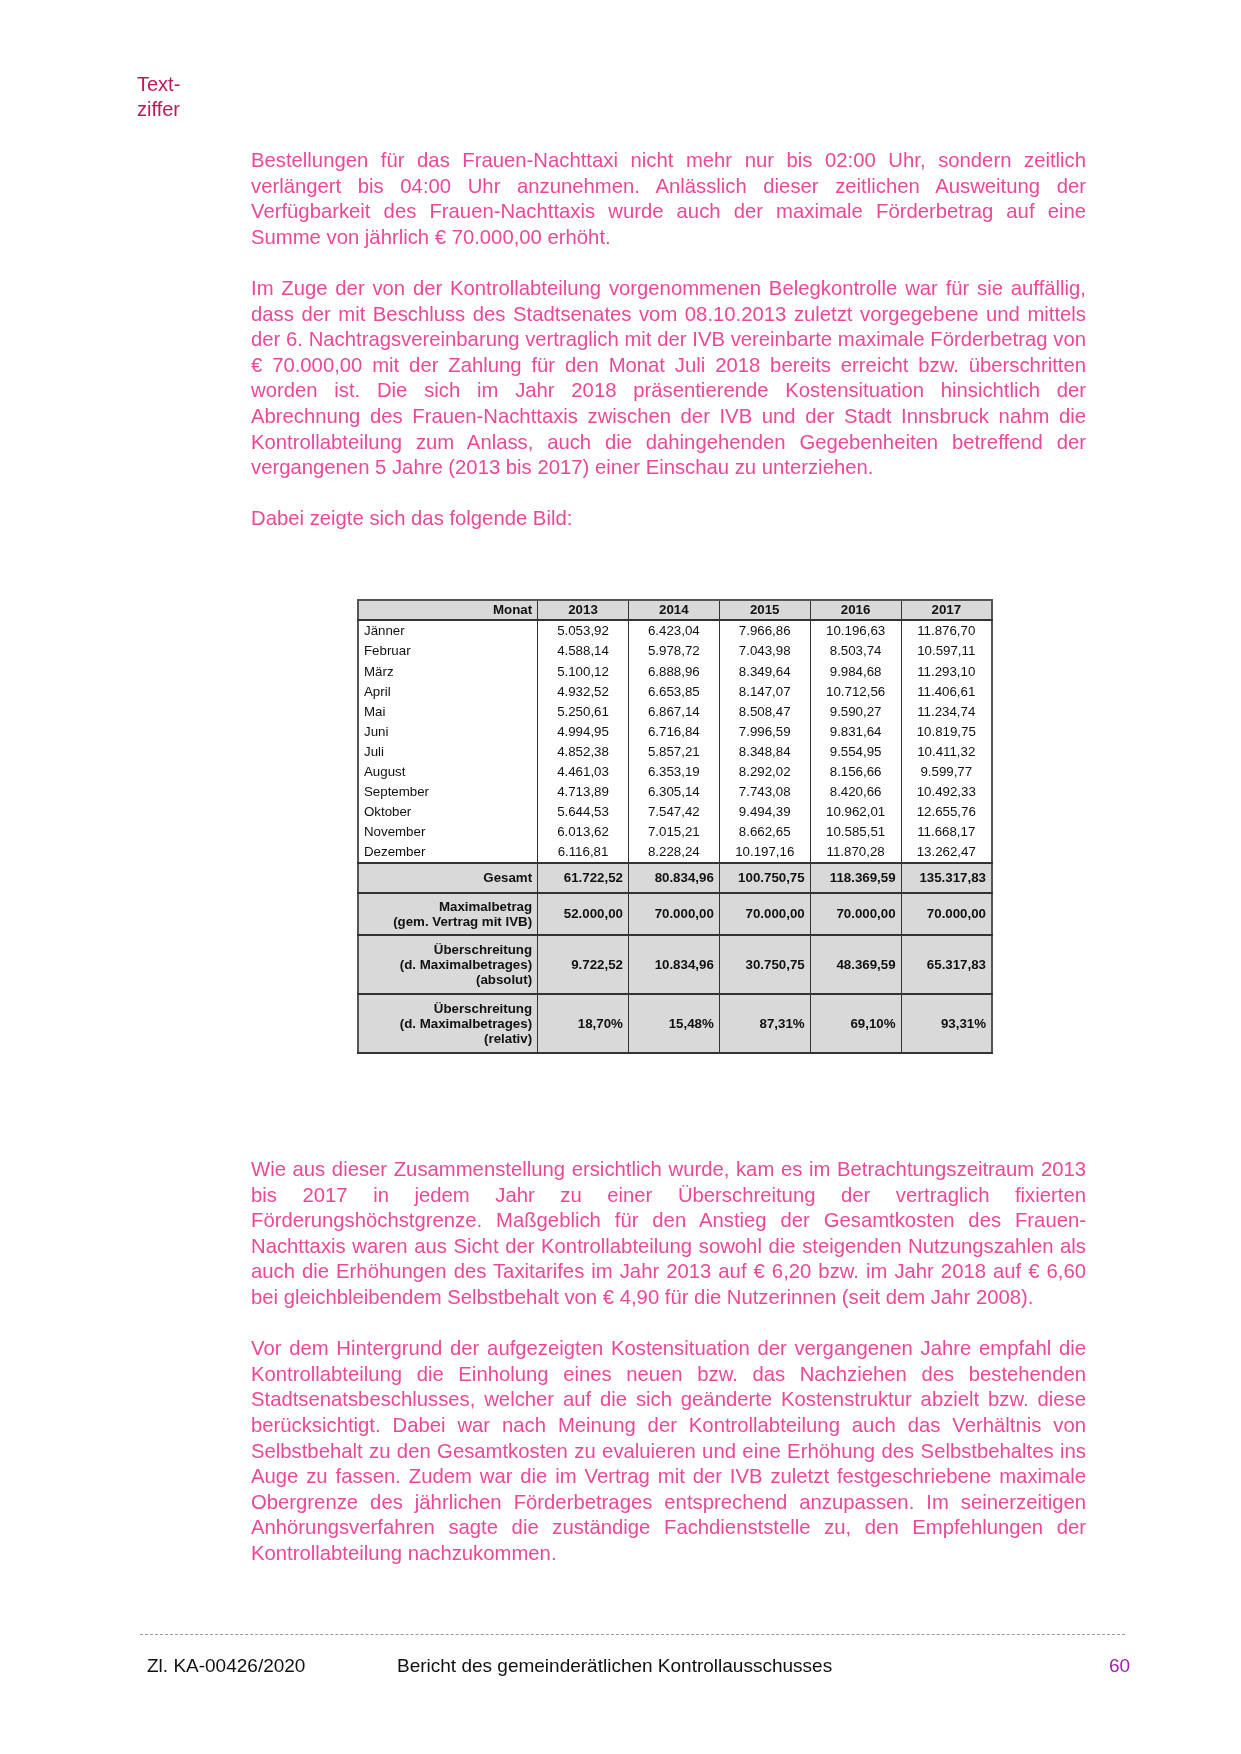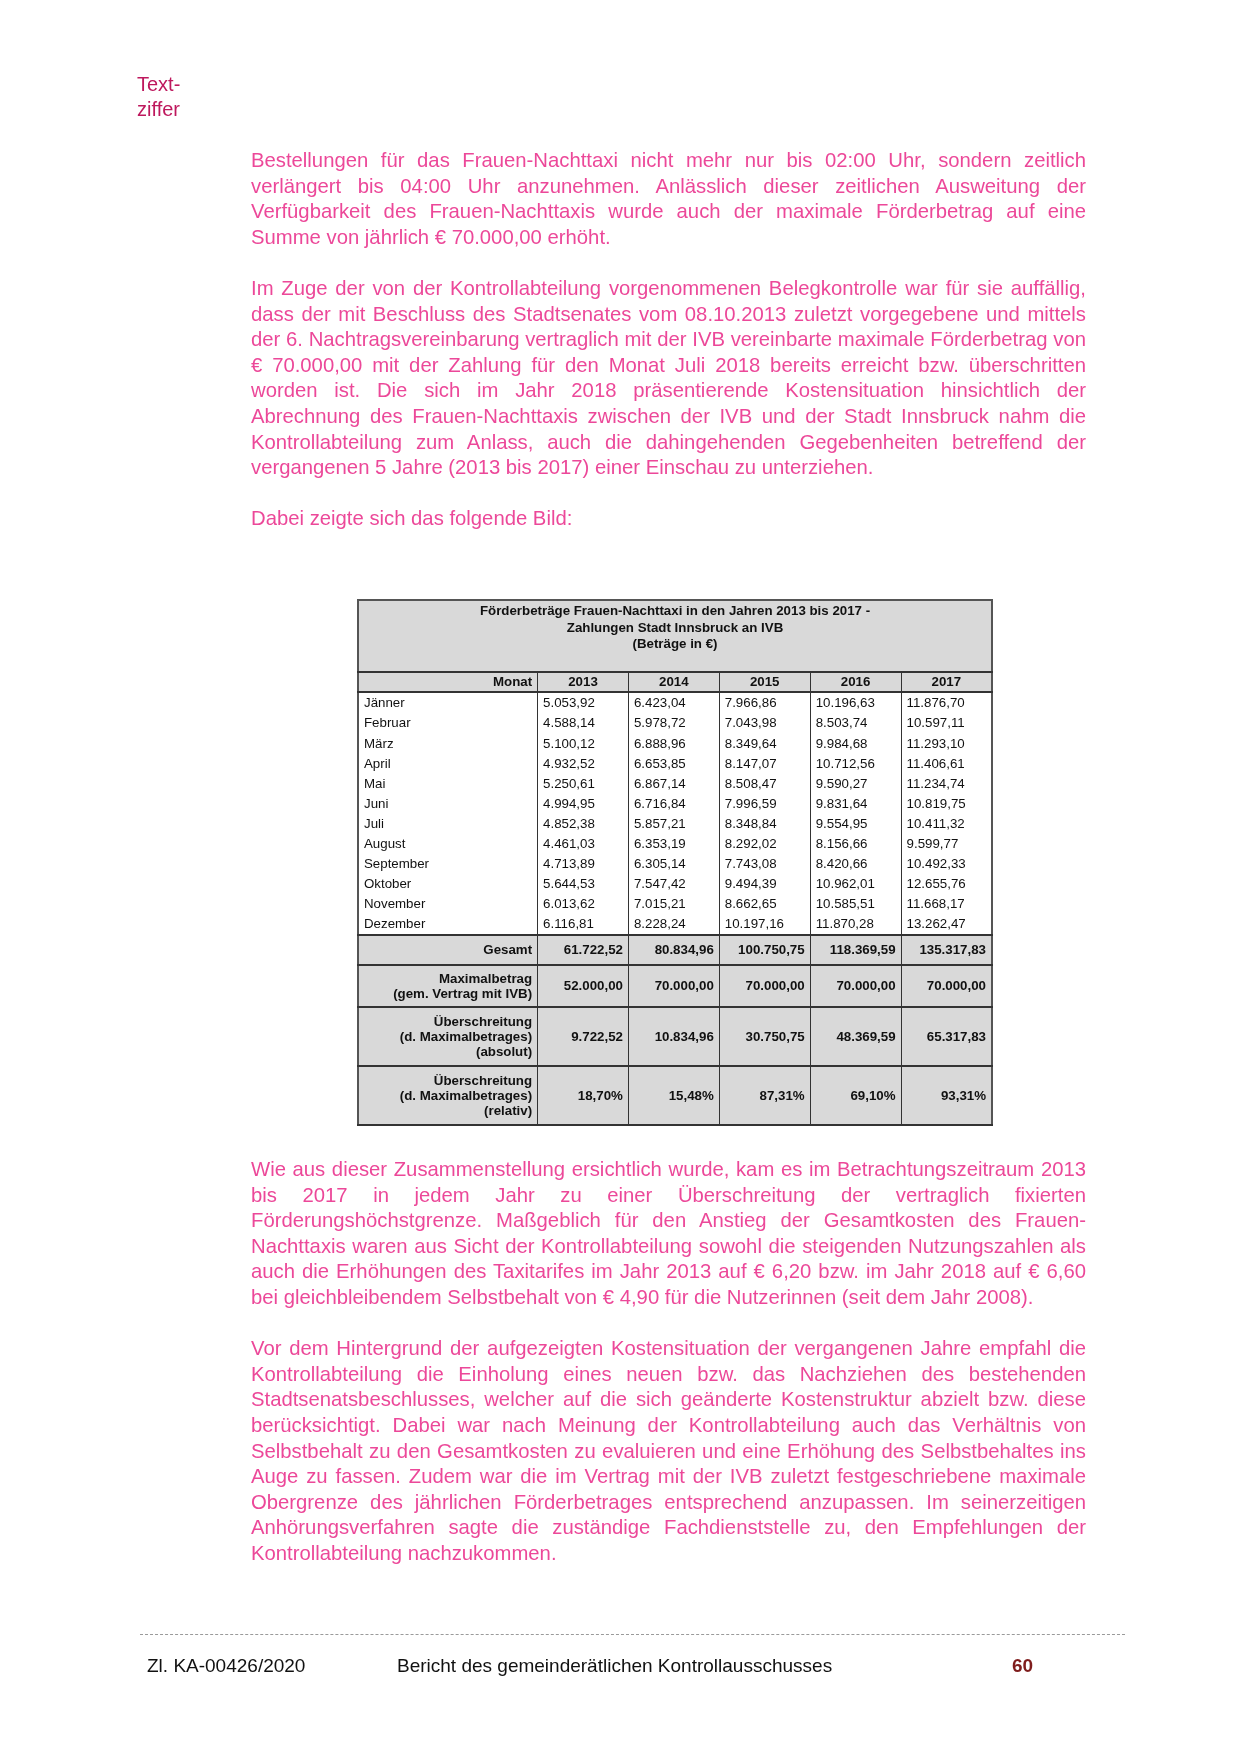--- a/index.html
+++ b/index.html
@@ -35,41 +35,41 @@
       height: 68px; padding-top: 2px !important; vertical-align: top;
       border-bottom: 2px solid #333;
     }
     .title-cell div { line-height: 16.5px; }
     thead tr.head-row th {
       background: #d9d9d9; font-weight: bold; height: 18px;
       border-bottom: 2px solid #333; 
     }
     thead tr.head-row th.first { text-align: right; }
     tbody.months td { height: 20.1px; padding-top: 0; padding-bottom: 0; }
-    tbody.months td.num { text-align: left; }
+    tbody.months td.num { text-align: center; }
     tbody.months tr.lastrow td { border-bottom: 2px solid #333; }
     tbody.summary td {
       background: #d9d9d9; font-weight: bold; border-bottom: 2px solid #333; text-align: right;
     }
     tbody.summary td.num { text-align: right; }
     tbody.summary tr.gesamt td { height: 28px; }
     tbody.summary tr.maxb td { height: 40px; }
     tbody.summary tr.ueabs td { height: 57px; }
     tbody.summary tr.uerel td { height: 57px; }
     col.c0 { width: 180px; } col.cy { width: 91px; }
     .footer-rule {
       position: absolute; left: 140px; top: 1634px; width: 985px; height: 0;
       border-top: 1.6px dashed #9a9a9a;
     }
     .footer {
       position: absolute; top: 1655px; font-size: 19px; color: #111;
     }
     .footer.ref { left: 147px; }
     .footer.title { left: 397px; }
-    .footer.page { left: 1012px; color: #7f1d1d; font-weight: bold; }
+    .footer.page { left: 1109px; color: #a21caf; }
   </style>
 </head>
 <body>
 
 <div class="margin-label">
   <div>Text-</div>
   <div>ziffer</div>
 </div>
 
 <div class="content">
@@ -82,27 +82,20 @@
   <table class="data">
     <colgroup>
         <col class="c0">
         <col class="cy">
         <col class="cy">
         <col class="cy">
         <col class="cy">
         <col class="cy">
       </colgroup>
     <thead>
-      <tr>
-        <td class="title-cell" colspan="6">
-          <div>Förderbeträge Frauen-Nachttaxi in den Jahren 2013 bis 2017 -</div>
-          <div>Zahlungen Stadt Innsbruck an IVB</div>
-          <div>(Beträge in €)</div>
-        </td>
-      </tr>
       <tr class="head-row">
         <th class="first">Monat</th>
         <th>2013</th>
         <th>2014</th>
         <th>2015</th>
         <th>2016</th>
         <th>2017</th>
       </tr>
     </thead>
     <tbody class="months">

